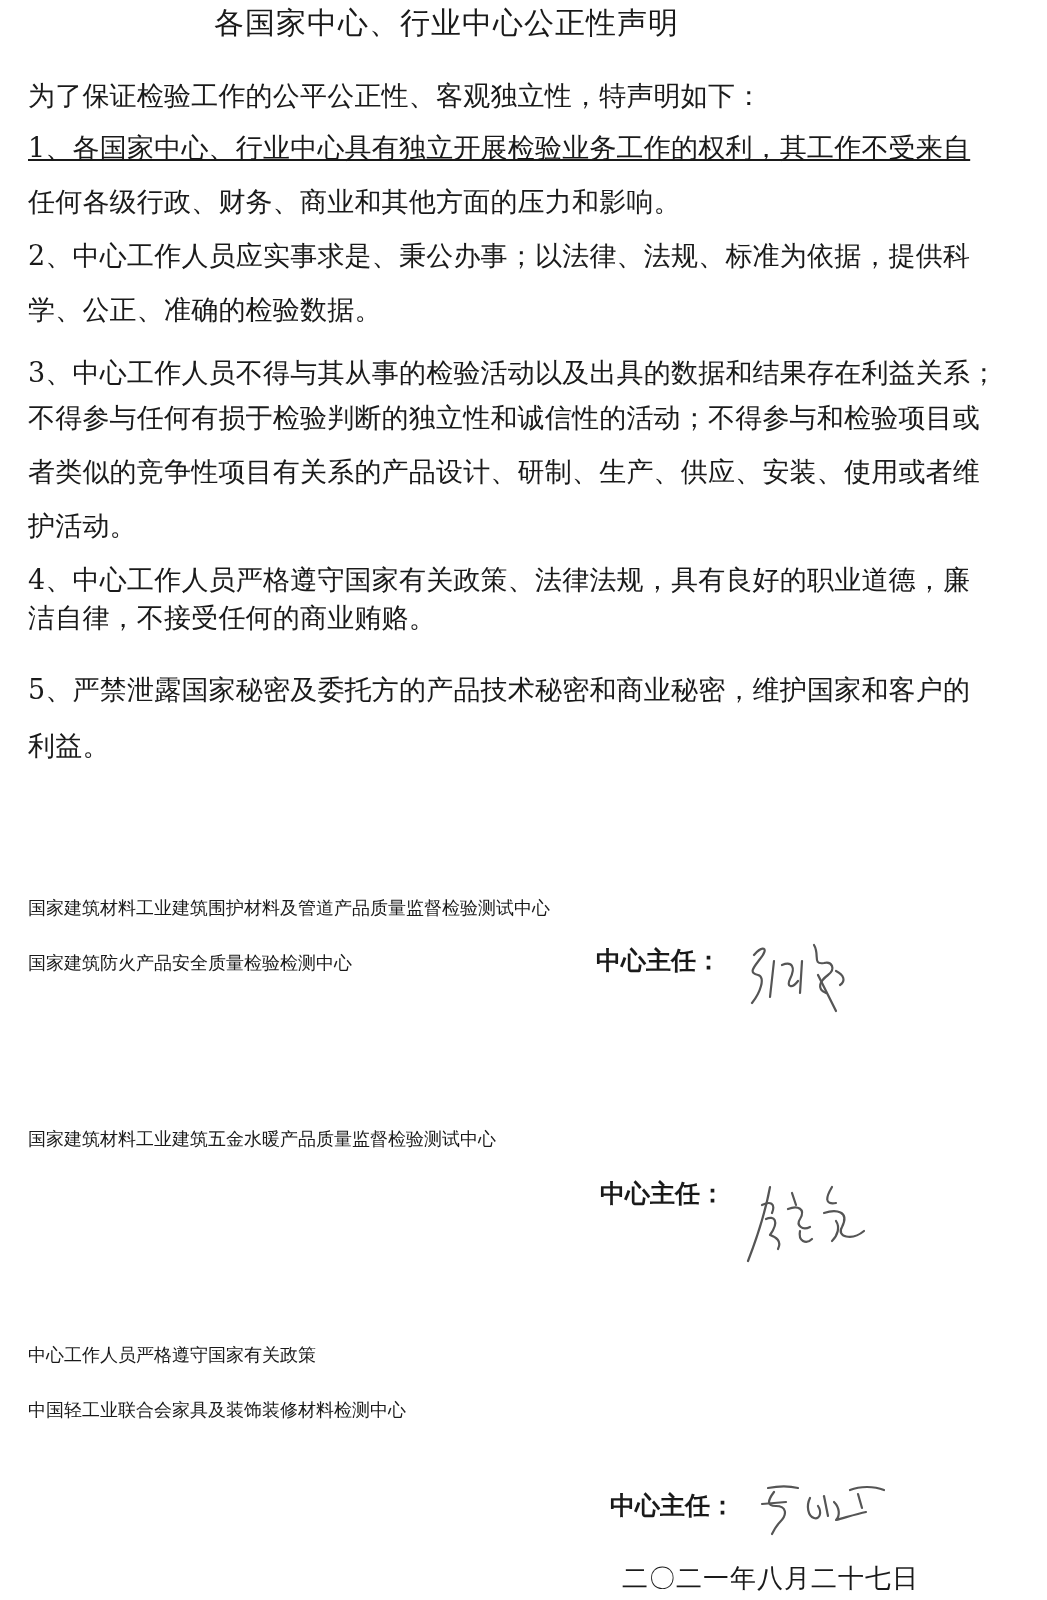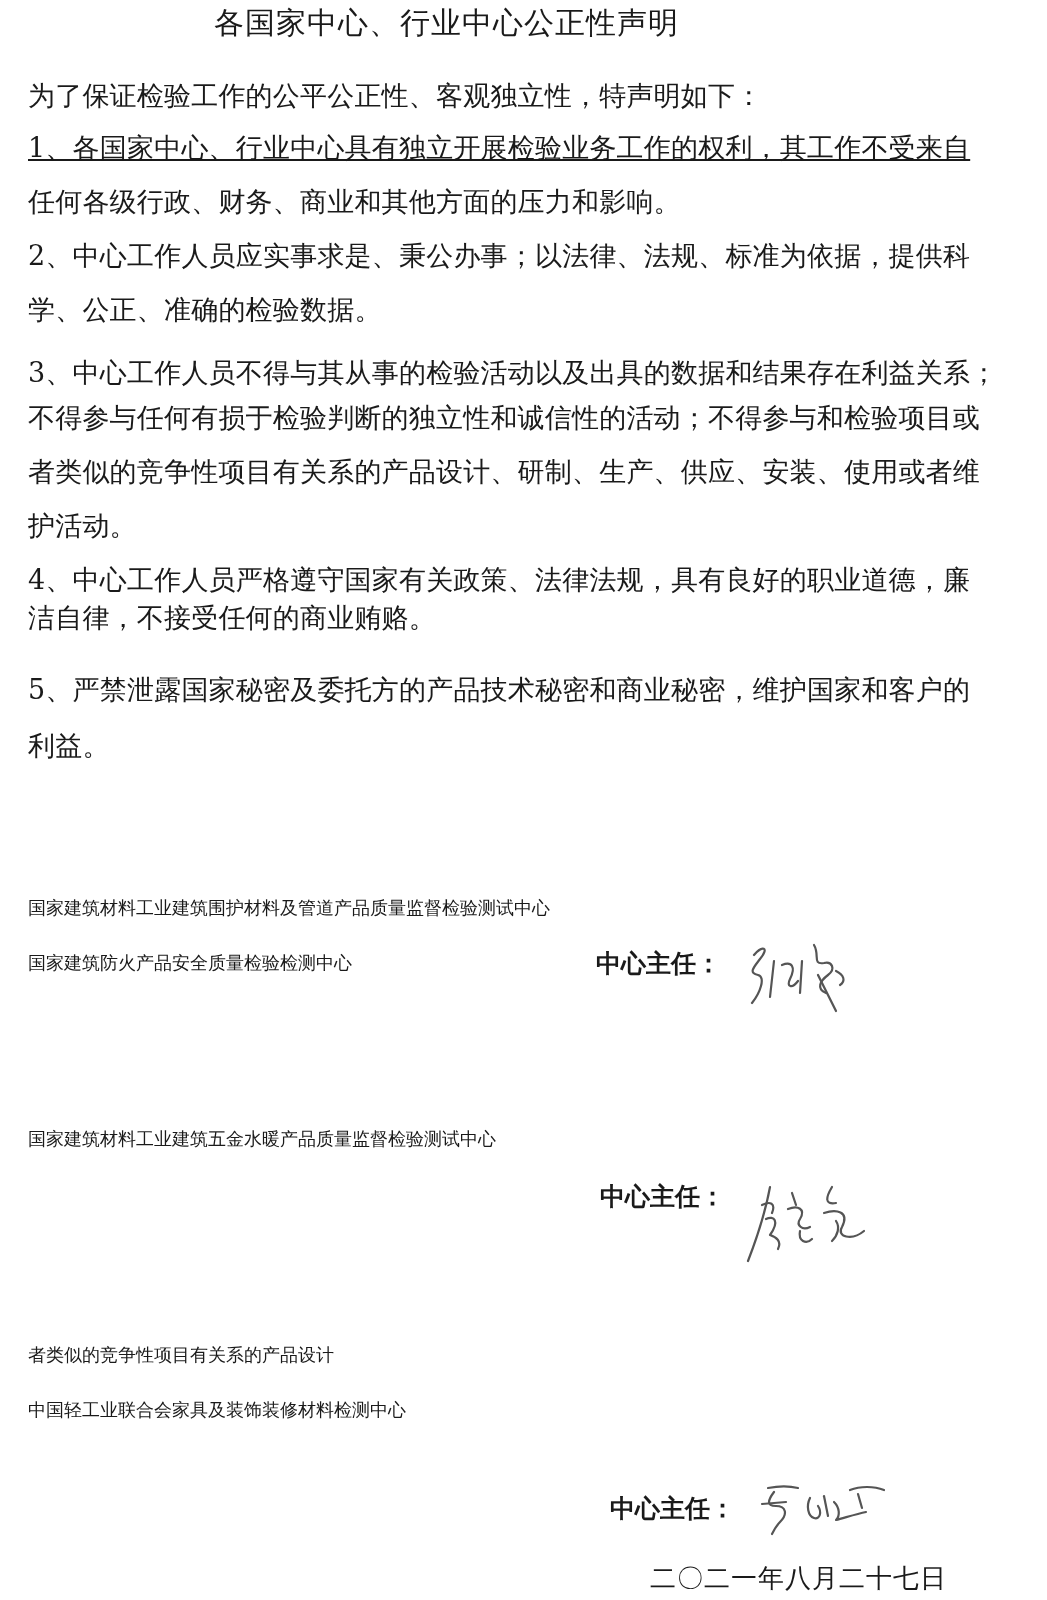--- a/index.html
+++ b/index.html
@@ -36,39 +36,39 @@
     }
     .org-line {
       position: absolute;
       left: 28px;
       font-size: 18px;
       line-height: 36px;
       white-space: nowrap;
     }
     .director-label {
       position: absolute;
-      font-family: Liberation Sans, sans-serif;
+      font-family: Liberation Mono, monospace;
       font-weight: bold;
       font-size: 25px;
       line-height: 36px;
       white-space: nowrap;
     }
     .signature {
       position: absolute;
     }
     .signature svg path {
       fill: none;
       stroke: #555;
       stroke-width: 2.2;
       stroke-linecap: round;
       stroke-linejoin: round;
     }
     .date {
       position: absolute;
-      left: 650px;
+      left: 622px;
       top: 1560px;
       font-size: 26px;
       line-height: 36px;
       white-space: nowrap;
       letter-spacing: 1px;
     }
   </style>
 </head>
 <body>
 
@@ -124,21 +124,21 @@
         <path d="M48 34 C 58 30, 66 34, 60 44 C 56 50, 62 56, 70 52"></path>
         <path d="M60 56 C 58 66, 66 70, 72 64"></path>
         <path d="M92 12 C 86 22, 84 30, 96 28"></path>
         <path d="M84 38 C 96 34, 110 36, 102 52 C 96 62, 112 66, 124 56"></path>
         <path d="M96 46 C 100 52, 98 60, 92 66"></path>
       </svg>
     </div>
   </div>
 
   <div>
-    <div class="org-line" style="top:1337px;">者类似的竞争性项目有关系的产品设计</div>
+    <div class="org-line" style="top:1337px;">中心工作人员严格遵守国家有关政策</div>
     <div class="org-line" style="top:1392px;">中国轻工业联合会家具及装饰装修材料检测中心</div>
     <div class="director-label" style="left:610px; top:1490px;">中心主任：</div>
     <div class="signature" style="left:748px; top:1478px; width:150px; height:60px;">
       <svg width="150" height="60" viewBox="0 0 150 60">
         <path d="M20 10 C 30 8, 42 8, 50 10"></path>
         <path d="M26 14 C 20 22, 18 28, 28 28 C 38 28, 40 36, 32 44 C 28 48, 26 52, 24 56"></path>
         <path d="M14 26 L 38 24"></path>
         <path d="M62 20 C 58 28, 60 38, 66 40 C 72 42, 74 34, 70 28"></path>
         <path d="M76 18 L 80 38"></path>
         <path d="M86 24 C 92 30, 92 38, 88 42 C 96 40, 108 36, 118 34"></path>

